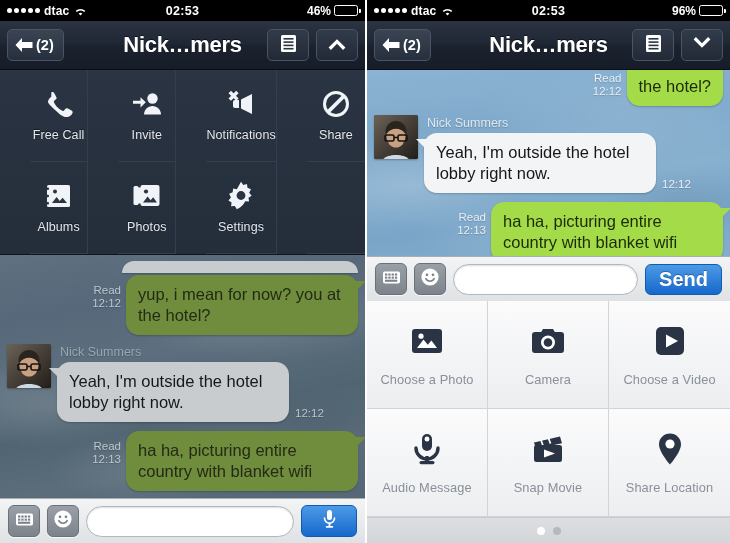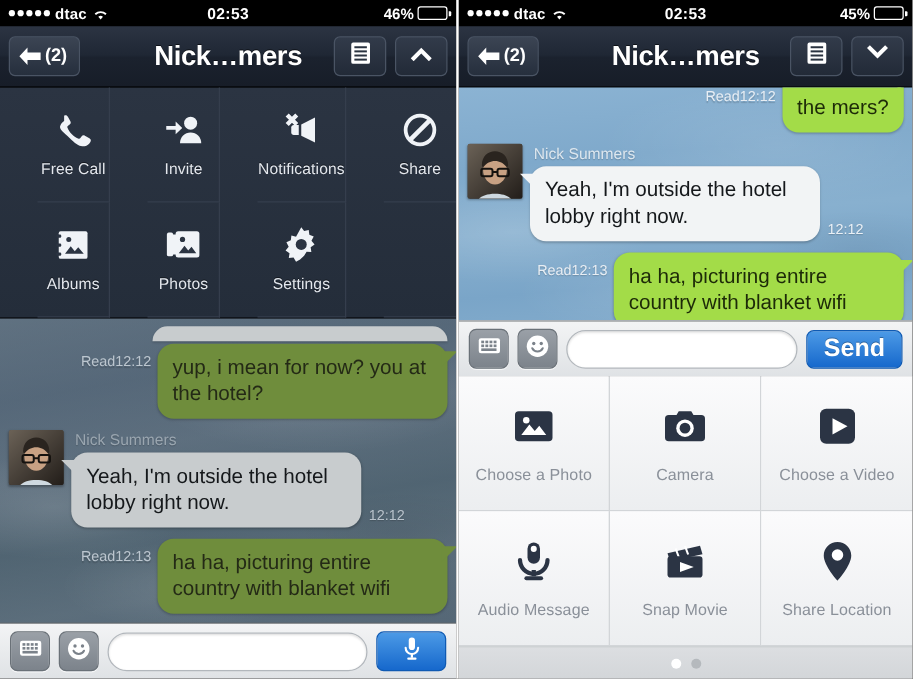--- a/index.html
+++ b/index.html
@@ -117,21 +117,21 @@
       radial-gradient(ellipse 140px 50px at 40% 88%, rgba(255,255,255,.09), transparent 70%),
       radial-gradient(ellipse 120px 46px at 88% 70%, rgba(0,0,0,.05), transparent 70%);
     pointer-events: none;
   }
   .msgs { position: relative; padding: 6px 7px 4px 7px; }
 
   .row { display: flex; align-items: flex-start; margin-bottom: 9px; position: relative; }
   .row.out { justify-content: flex-end; }
 
   .meta {
-    display: flex; align-items: flex-end;
+    display: flex; flex-direction: column; align-items: flex-end;
     font-size: 11.5px; line-height: 13px; margin-right: 5px;
     padding-top: 9px; text-shadow: 0 1px 1px rgba(0,0,0,.18);
   }
   .dim .meta { color: #bcc6cf; }
   .bright .meta { color: #e8eef4; }
   .meta .t2 { }
 
   .bubble {
     max-width: 232px; border-radius: 13px; padding: 9px 12px;
     font-size: 16.5px; line-height: 21px; position: relative;
@@ -499,21 +499,21 @@
         <span class="sb-carrier">dtac</span>
         <span class="wifi">
           <svg viewBox="0 0 16 12">
               <path d="M8 10.6 5.7 7.9a3.6 3.6 0 0 1 4.6 0z" fill="#fff"></path>
               <path d="M8 4.3a7 7 0 0 0-4.6 1.8L2.1 4.6A9 9 0 0 1 8 2.4a9 9 0 0 1 5.9 2.2l-1.3 1.5A7 7 0 0 0 8 4.3z" fill="#fff"></path>
             </svg>
         </span>
       </div>
       <div class="sb-time">02:53</div>
       <div class="sb-right">
-        <span class="sb-batt-txt">45%</span>
+        <span class="sb-batt-txt">96%</span>
         <span class="batt"><span class="lvl" style="width:45%"></span></span>
       </div>
     </div>
 
     <div class="navbar">
       <div class="nav-back">
         <span class="arrow-left">
           <svg viewBox="0 0 20 16">
               <path d="M8 1 1.5 8 8 15v-4h10.5V5H8z" fill="#fff"></path>
             </svg>
@@ -544,21 +544,21 @@
     </div>
 
     <div class="chat bright" style="flex:0 0 186px;">
       <div class="msgs" style="padding-top:0;">
 
         <div class="row out" style="margin-top:-16px;">
           <div class="meta" style="padding-top:18px;">
             <span>Read</span>
             <span class="t2">12:12</span>
           </div>
-          <div class="bubble green" style="padding-top:22px;">the mers?</div>
+          <div class="bubble green" style="padding-top:22px;">the hotel?</div>
         </div>
 
         <div class="row">
           <div class="avatar">
             <svg viewBox="0 0 44 44">
               <defs>
                   <linearGradient id="bgR" x1="0" y1="0" x2="1" y2="1">
                     <stop offset="0" stop-color="#6b6257"></stop>
                     <stop offset="1" stop-color="#221d19"></stop>
                   </linearGradient>

